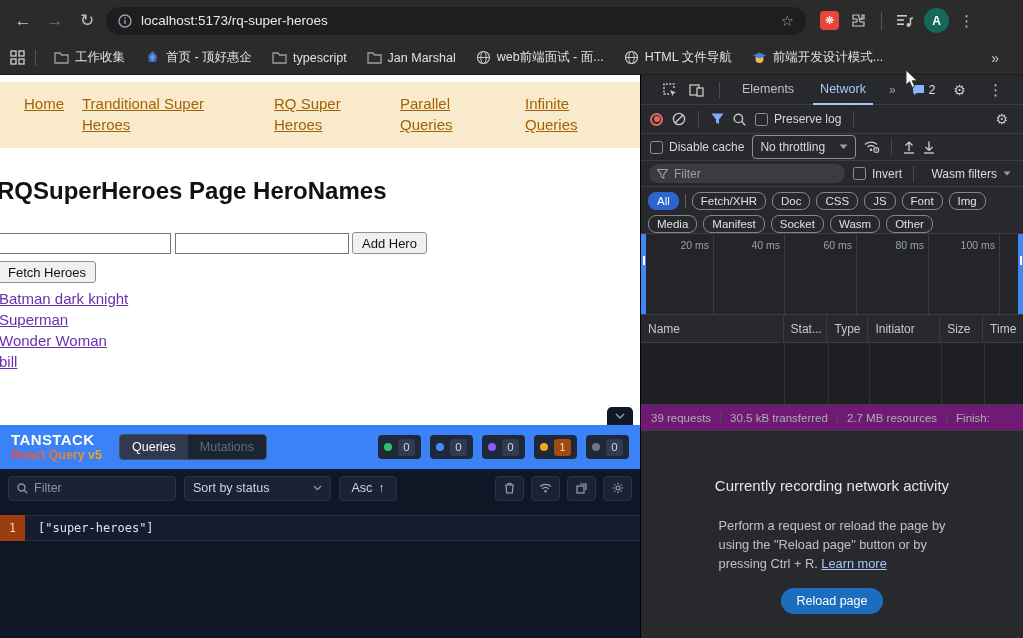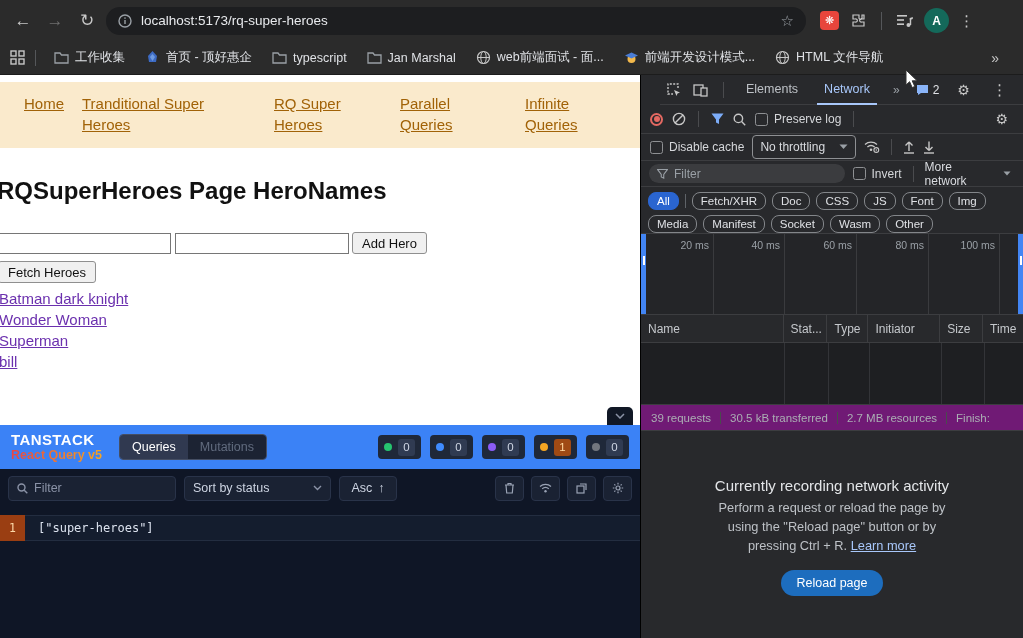--- a/index.html
+++ b/index.html
@@ -66,21 +66,21 @@
   .rq-asc { width:58px; justify-content:center; }
   .rq-actions { margin-left:auto; display:flex; gap:7px; }
   .rq-iconbtn { width:29px; height:25px; justify-content:center; padding:0; }
   .rq-row { margin-top:8px; height:26px; display:flex; align-items:center; background:#141d2e; border-top:1px solid #232d40; border-bottom:1px solid #232d40; }
   .rq-row-badge { width:25px; height:26px; background:#9a3e12; color:#fcd9a8; font-family:"DejaVu Sans Mono",monospace; font-size:11.5px; display:flex; align-items:center; justify-content:center; }
   .rq-row-key { margin-left:13px; font-family:"DejaVu Sans Mono",monospace; font-size:12px; color:#dbe2ee; }
 
   
   .dt { position:absolute; top:75px; left:640px; width:383px; height:563px; background:#28292c; border-left:1px solid #000; display:flex; flex-direction:column; color:#bdc1c6; }
   .dt-row { display:flex; align-items:center; border-bottom:1px solid #3c3d40; flex:none; }
-  .dt-tabbar { height:30px; padding:0 6px; gap:12px;margin-left:19px; }
+  .dt-tabbar { height:30px; padding:0 21px; gap:12px; }
   .dt-tbico { width:24px; height:24px; display:flex; align-items:center; justify-content:center; }
   .dt-sep { width:1px; height:16px; background:#4a4b4e; margin:0 3px; flex:none; }
   .dt-tab { padding:0 7px; font-size:12.5px; line-height:28px; height:30px; }
   .dt-tab.on { color:#a8c7fa; box-shadow:inset 0 -2px 0 #a8c7fa; }
   .dt-more { color:#9aa0a6; font-size:12px; padding:0 4px; }
   .dt-issues { margin-left:auto; display:flex; align-items:center; gap:4px; font-size:12px; color:#dfe1e5; }
   .dt-gear { color:#c7c7c7; font-size:14px; padding:0 6px; }
   .dt-toolbar1 { height:29px; padding:0 9px; gap:9px; }
   .dt-toolbar2 { height:27px; padding:0 9px; gap:8px; font-size:12px; color:#d5d7da; }
   .rec { width:13px; height:13px; border-radius:50%; border:2px solid #e46962; position:relative; flex:none; }
@@ -103,21 +103,21 @@
   .handle { position:absolute; top:0; bottom:0; width:5px; background:#4285f4; }
   .handle::after { content:""; position:absolute; left:1.5px; top:22px; width:2px; height:9px; background:#fff; }
   .thead { height:28px; font-size:12px; color:#c5c8cc; background:#28292c; }
   .th { height:28px; line-height:28px; padding-left:7px; border-right:1px solid #3c3d40; overflow:hidden; white-space:nowrap; }
   .dt-empty { position:relative; height:62px; background:#1e1f22; border-bottom:1px solid #3c3d40; flex:none; }
   .dt-empty .grid { background:#333438; }
   .summary { height:26px; padding:0 10px; font-size:11.5px; color:#abafb4; background:#701a75; }
   .sum-sep { width:1px; height:12px; background:#4a4b4e; margin:0 9px; flex:none; }
   .message { flex:1; background:#28292c; display:flex; flex-direction:column; align-items:center; padding-top:46px; }
   .msg-title { font-size:15px; color:#e3e5e8; }
-  .msg-body { margin-top:4px; font-size:12.8px; color:#bdc1c6; text-align:center; line-height:1.5; }
+  .msg-body { margin-top:22px; font-size:12.8px; color:#bdc1c6; text-align:left; line-height:1.5; }
   .msg-body a { color:#a8c7fa; text-decoration:underline; }
   .reload-btn { margin-top:14px; background:#1d6dbe; color:#fff; border:none; border-radius:14px; padding:6px 16px; font-size:12.5px; font-family:"Liberation Sans",sans-serif; }
 
   .cursor { position:absolute; left:905px; top:70px; z-index:50; }
   svg { display:block; }
 </style>
 </head>
 <body>
 
 <div class="toolbar">
@@ -197,32 +197,32 @@
   <div class="bm">
     <svg class="mini-ico" viewBox="0 0 15 15">
         <circle cx="7.5" cy="7.5" r="6" fill="none" stroke="#c7c7c7" stroke-width="1.2"></circle>
         <ellipse cx="7.5" cy="7.5" rx="2.7" ry="6" fill="none" stroke="#c7c7c7" stroke-width="1"></ellipse>
         <line x1="1.5" y1="7.5" x2="13.5" y2="7.5" stroke="#c7c7c7" stroke-width="1"></line>
       </svg>
     <span>web前端面试 - 面...</span>
   </div>
   <div class="bm">
     <svg class="mini-ico" viewBox="0 0 15 15">
-        <circle cx="7.5" cy="9" r="4" fill="#f2b84b"></circle>
-        <path d="M1 5.5 L7.5 2.5 L14 5.5 L7.5 8.5 Z" fill="#4a7dd6"></path>
-      </svg>
-    <span>前端开发设计模式...</span>
-  </div>
-  <div class="bm">
-    <svg class="mini-ico" viewBox="0 0 15 15">
         <circle cx="7.5" cy="7.5" r="6" fill="none" stroke="#c7c7c7" stroke-width="1.2"></circle>
         <ellipse cx="7.5" cy="7.5" rx="2.7" ry="6" fill="none" stroke="#c7c7c7" stroke-width="1"></ellipse>
         <line x1="1.5" y1="7.5" x2="13.5" y2="7.5" stroke="#c7c7c7" stroke-width="1"></line>
       </svg>
     <span>HTML 文件导航</span>
+  </div>
+  <div class="bm">
+    <svg class="mini-ico" viewBox="0 0 15 15">
+        <circle cx="7.5" cy="9" r="4" fill="#f2b84b"></circle>
+        <path d="M1 5.5 L7.5 2.5 L14 5.5 L7.5 8.5 Z" fill="#4a7dd6"></path>
+      </svg>
+    <span>前端开发设计模式...</span>
   </div>
   <div class="bm-chevron">»</div>
 </div>
 
 <div class="page">
   <div class="site-nav">
     <a href="#" style="margin-left:12px;">Home</a>
     <a href="#" class="nl1">Tranditional Super Heroes</a>
     <a href="#" class="nl2">RQ Super Heroes</a>
     <a href="#" class="nl3">Parallel Queries</a>
@@ -230,22 +230,22 @@
   </div>
   <h1>RQSuperHeroes Page HeroNames</h1>
   <div class="form-row">
     <input class="in1" type="text" style="">
     <input class="in2" type="text" style="">
     <button class="btn-plain">Add Hero</button>
   </div>
   <button class="btn-plain fetch-btn">Fetch Heroes</button>
   <div class="hero-list">
     <a href="#">Batman dark knight</a>
+    <a href="#">Superman</a>
     <a href="#">Wonder Woman</a>
-    <a href="#">Superman</a>
     <a href="#">bill</a>
   </div>
   <div class="collapse-btn">
     <svg width="10" height="6" viewBox="0 0 10 6">
         <path d="M1 1l4 4 4-4" fill="none" stroke="#8b93a7" stroke-width="1.5"></path>
       </svg>
   </div>
 </div>
 
 <div class="rq">
@@ -417,21 +417,21 @@
           <path d="M0.5 0.5h12L8 6.5V11l-3-1.4V6.5z" fill="none" stroke="#9aa0a6" stroke-width="1.3"></path>
         </svg>
       <input type="text" placeholder="Filter" style="">
     </div>
     <label class="lbl">
         <span class="cb"></span>
         <span>Invert</span>
       </label>
     <div class="dt-sep"></div>
     <div class="dt-morefilters">
-      <span>More network</span>
+      <span>Wasm filters</span>
       <svg width="8" height="5" viewBox="0 0 8 5">
           <path d="M0.5 0.5L4 4.5 7.5 0.5z" fill="#9aa0a6"></path>
         </svg>
     </div>
   </div>
 
   <div class="dt-row dt-chips">
     <div class="chip sel">All</div>
     <div class="chip-sep"></div>
     <div class="chip">Fetch/XHR</div>

